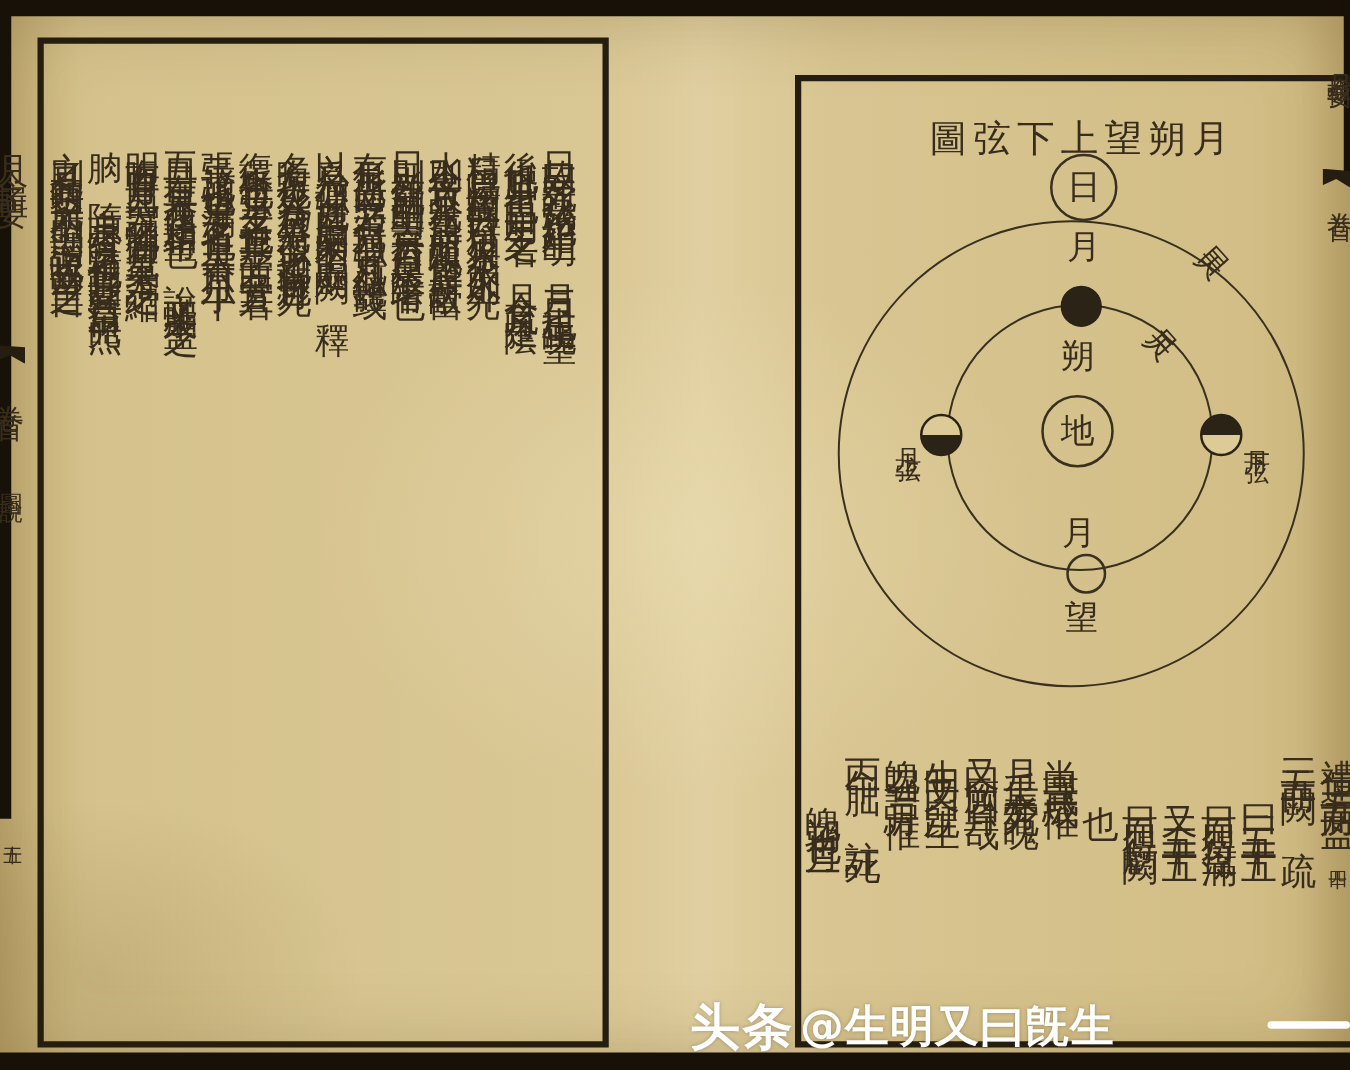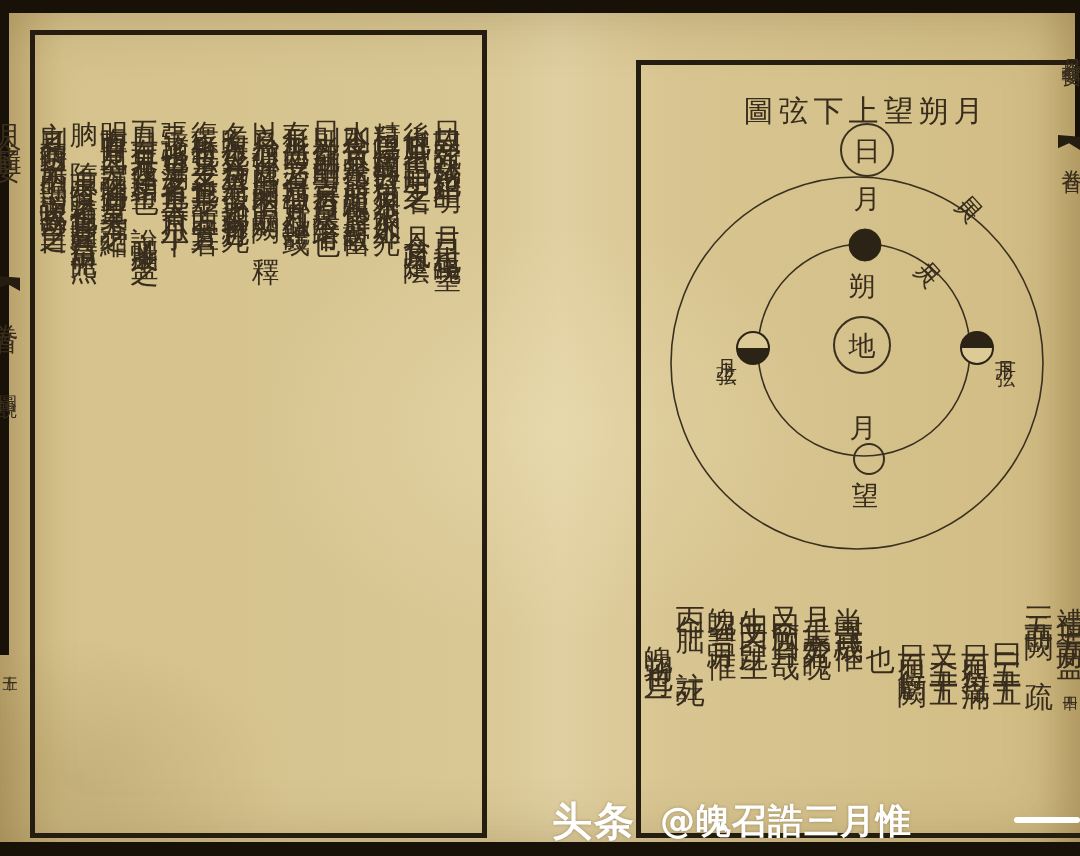--- a/index.html
+++ b/index.html
@@ -59,21 +59,21 @@
   #strip-left .w{top:276px;left:4px;}
   #strip-left .s{top:306px;font-size:23px;letter-spacing:7px;}
   #strip-left .sub{top:380px;font-size:19px;letter-spacing:4px;left:4px;}
   #strip-left .p{top:664px;font-size:15px;letter-spacing:2px;left:8px;}
   #strip-right .t{top:42px;font-size:21px;letter-spacing:3px;}
   #strip-right .w{top:135px;left:0px;width:22px;}
   #strip-right .s{top:153px;font-size:21px;letter-spacing:3px;}
   #strip-right .p{top:684px;font-size:15px;letter-spacing:1px;left:2px;}
 
   
-  #watermark{position:absolute;left:552px;top:794px;display:flex;align-items:center;gap:24px;
+  #watermark{position:absolute;left:552px;top:794px;display:flex;align-items:center;gap:4px;
     font-family:"DejaVu Sans","Liberation Sans",sans-serif;color:#ffffff;
     text-shadow:0 0 3px rgba(60,50,20,.35);}
   #watermark .brand{font-size:40px;font-weight:bold;letter-spacing:2px;}
   #watermark .handle{font-size:35px;font-weight:bold;letter-spacing:1px;}
   #wm-line{position:absolute;left:1014px;top:817px;width:66px;height:6px;background:#ffffff;border-radius:3px;}
 </style>
 </head>
 <body>
 
 <div id="stage">
@@ -163,17 +163,17 @@
 
   <div class="strip" id="strip-right">
     <div class="t v">月令輯要</div>
     <div class="w wedge"></div>
     <div class="s v">卷首</div>
     <div class="p v">十四</div>
   </div>
 
   <div id="watermark">
     <span class="brand">头条</span>
-    <span class="handle">@魄召誥三月惟</span>
+    <span class="handle">@生明又曰旣生</span>
   </div>
   <div id="wm-line"></div>
 
 </div>
 
 </body></html>

